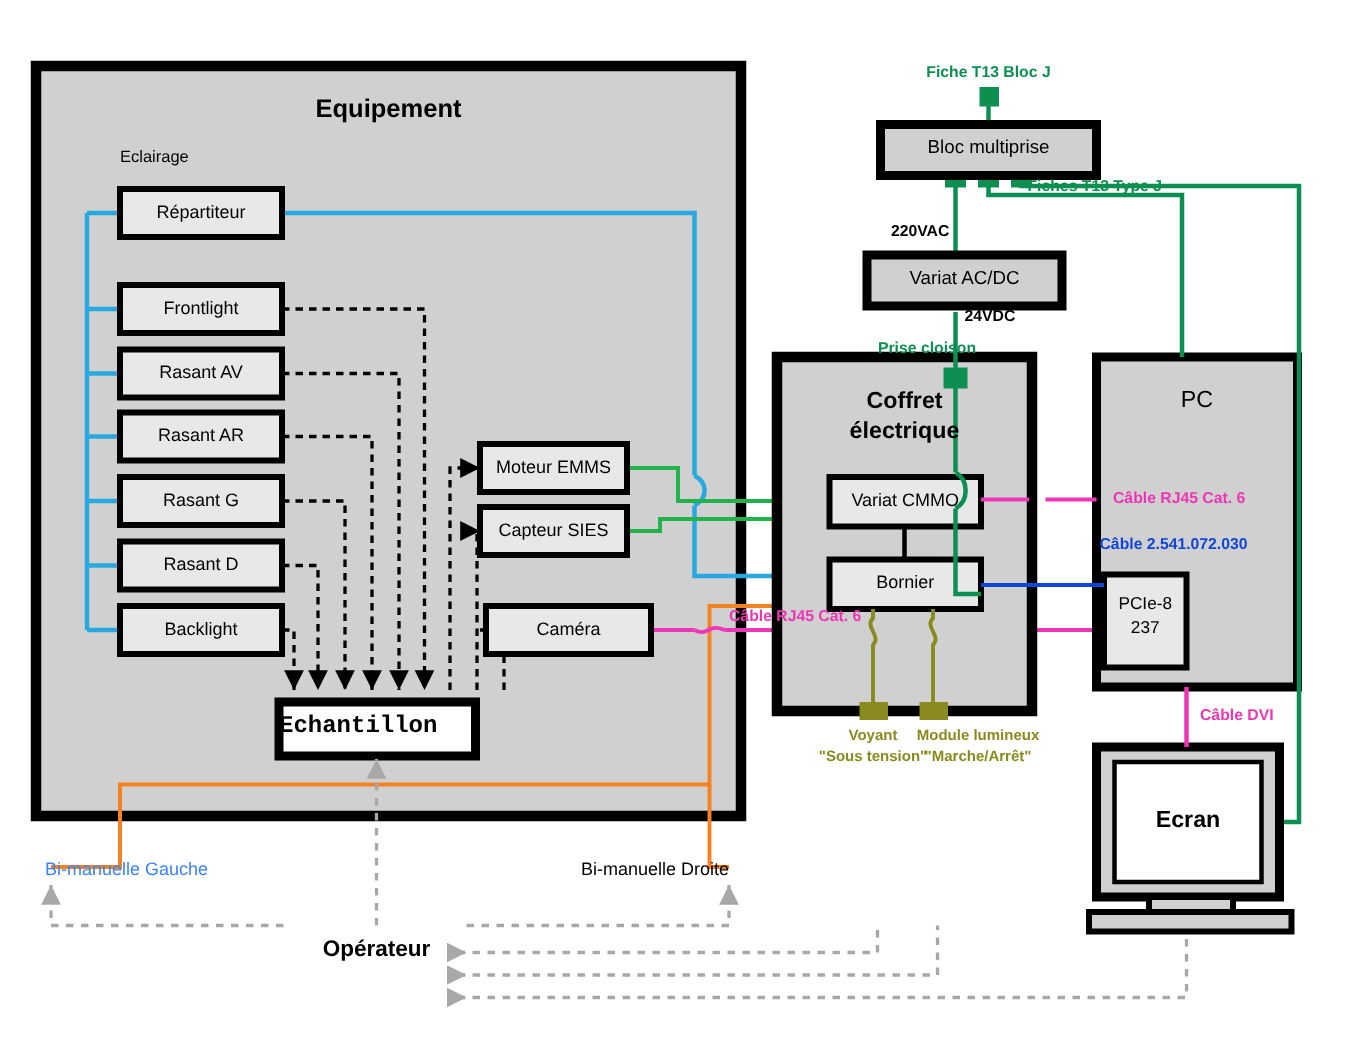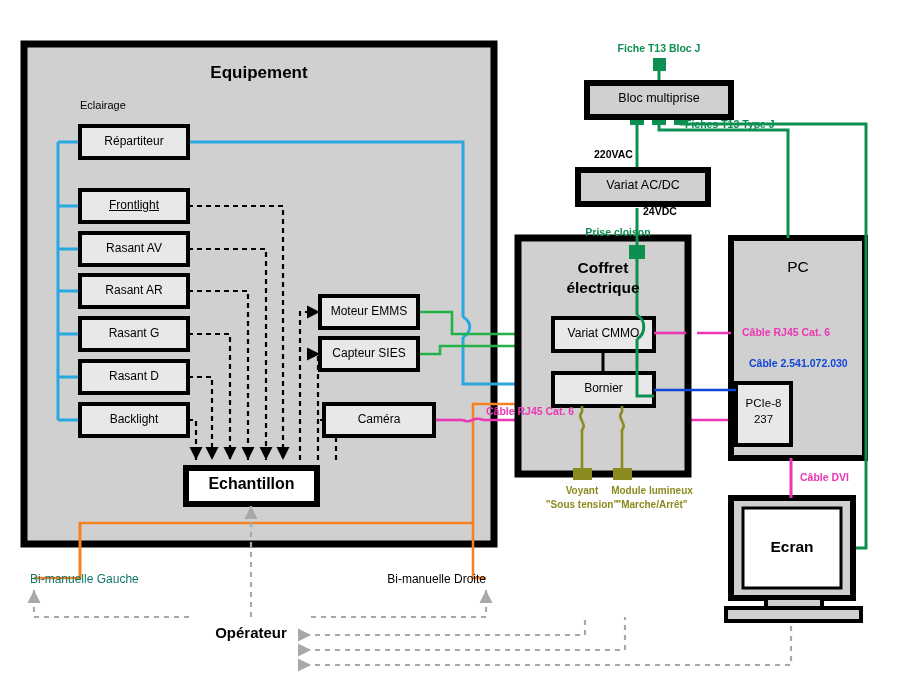--- a/index.html
+++ b/index.html
@@ -163,33 +163,33 @@
     <path d="M305,665 L311,665" marker-end="url(#ah-gy)"></path>
   </g>
 </svg>
 
 <div class="lbl" style="left:24px;top:63px;width:470px;text-align:center;
      font-size:17px;font-weight:bold;color:#000;">Equipement</div>
 
 <div class="lbl" style="left:80px;top:99px;font-size:11px;color:#000;">Eclairage</div>
 
 <div class="lbl" style="left:80px;top:134px;width:108px;text-align:center;font-size:12px;">Répartiteur</div>
-<div class="lbl" style="left:80px;top:198px;width:108px;text-align:center;font-size:12px;text-decoration:underline;">Frontlight</div>
+<div class="lbl" style="left:80px;top:198px;width:108px;text-align:center;font-size:12px;">Frontlight</div>
 <div class="lbl" style="left:80px;top:241px;width:108px;text-align:center;font-size:12px;">Rasant AV</div>
 <div class="lbl" style="left:80px;top:283px;width:108px;text-align:center;font-size:12px;">Rasant AR</div>
 <div class="lbl" style="left:80px;top:326px;width:108px;text-align:center;font-size:12px;">Rasant G</div>
 <div class="lbl" style="left:80px;top:369px;width:108px;text-align:center;font-size:12px;">Rasant D</div>
 <div class="lbl" style="left:80px;top:412px;width:108px;text-align:center;font-size:12px;">Backlight</div>
 
 <div class="lbl" style="left:320px;top:304px;width:98px;text-align:center;font-size:12px;">Moteur EMMS</div>
 <div class="lbl" style="left:320px;top:346px;width:98px;text-align:center;font-size:12px;">Capteur SIES</div>
 <div class="lbl" style="left:324px;top:412px;width:110px;text-align:center;font-size:12px;">Caméra</div>
 
-<div class="lbl" style="left:186px;top:475px;width:131px;text-align:center;
-     font-size:16px;font-weight:bold;">Echantillon</div>
+<div class="lbl" style="left:186px;top:475px;width:131px;
+     font-size:16px;font-weight:bold;font-family:Liberation Mono, monospace;">Echantillon</div>
 
 <div class="lbl" style="left:659px;top:42px;transform:translateX(-50%);
      font-size:10.5px;color:#0d8f52;font-weight:bold;">Fiche T13 Bloc J</div>
 
 <div class="lbl" style="left:587px;top:91px;width:144px;text-align:center;font-size:12.5px;">Bloc multiprise</div>
 
 <div class="lbl" style="left:685px;top:118px;font-size:10.5px;color:#0d8f52;font-weight:bold;">Fiches T13 Type J</div>
 
 <div class="lbl" style="left:594px;top:148px;font-size:10.5px;color:#000;font-weight:bold;">220VAC</div>
 
@@ -219,36 +219,36 @@
      text-align:center;font-size:10px;color:#8a8b1f;font-weight:bold;line-height:1.35;">
   <span>Module lumineux</span><br>
   <span>"Marche/Arrêt"</span>
 </div>
 
 <div class="lbl" style="left:731px;top:258px;width:134px;text-align:center;
      font-size:15.5px;font-weight:normal;">PC</div>
 
 <div class="lbl" style="left:742px;top:326px;font-size:10.5px;color:#ec36b5;font-weight:bold;">Câble RJ45 Cat. 6</div>
 
-<div class="lbl" style="left:733px;top:357px;font-size:10.5px;color:#1046d8;font-weight:bold;margin-left:16px;">Câble 2.541.072.030</div>
+<div class="lbl" style="left:733px;top:357px;font-size:10.5px;color:#1046d8;font-weight:bold;">Câble 2.541.072.030</div>
 
 <div class="lbl" style="left:736px;top:396px;width:55px;text-align:center;
      font-size:11.5px;line-height:1.35;">
   <span>PCIe-8</span><br>
   <span>237</span>
 </div>
 
 <div class="lbl" style="left:800px;top:471px;font-size:10.5px;color:#ec36b5;font-weight:bold;">Câble DVI</div>
 
 <div class="lbl" style="left:743px;top:538px;width:98px;text-align:center;
      font-size:15.5px;font-weight:bold;">Ecran</div>
 
 <div class="lbl" style="left:486px;top:405px;font-size:10.5px;color:#ec36b5;font-weight:bold;">Câble RJ45 Cat. 6</div>
 
-<div class="lbl" style="left:30px;top:572px;font-size:12px;color:#0f766e;">Bi-manuelle Gauche</div>
+<div class="lbl" style="left:30px;top:572px;font-size:12px;color:#3b82f6;">Bi-manuelle Gauche</div>
 
 <div class="lbl" style="left:486px;top:572px;transform:translateX(-100%);
      font-size:12px;color:#000;">Bi-manuelle Droite</div>
 
 <div class="lbl" style="left:251px;top:624px;transform:translateX(-50%);
      font-size:15px;font-weight:bold;">Opérateur</div>
 
 </div>
 
 </body></html>

